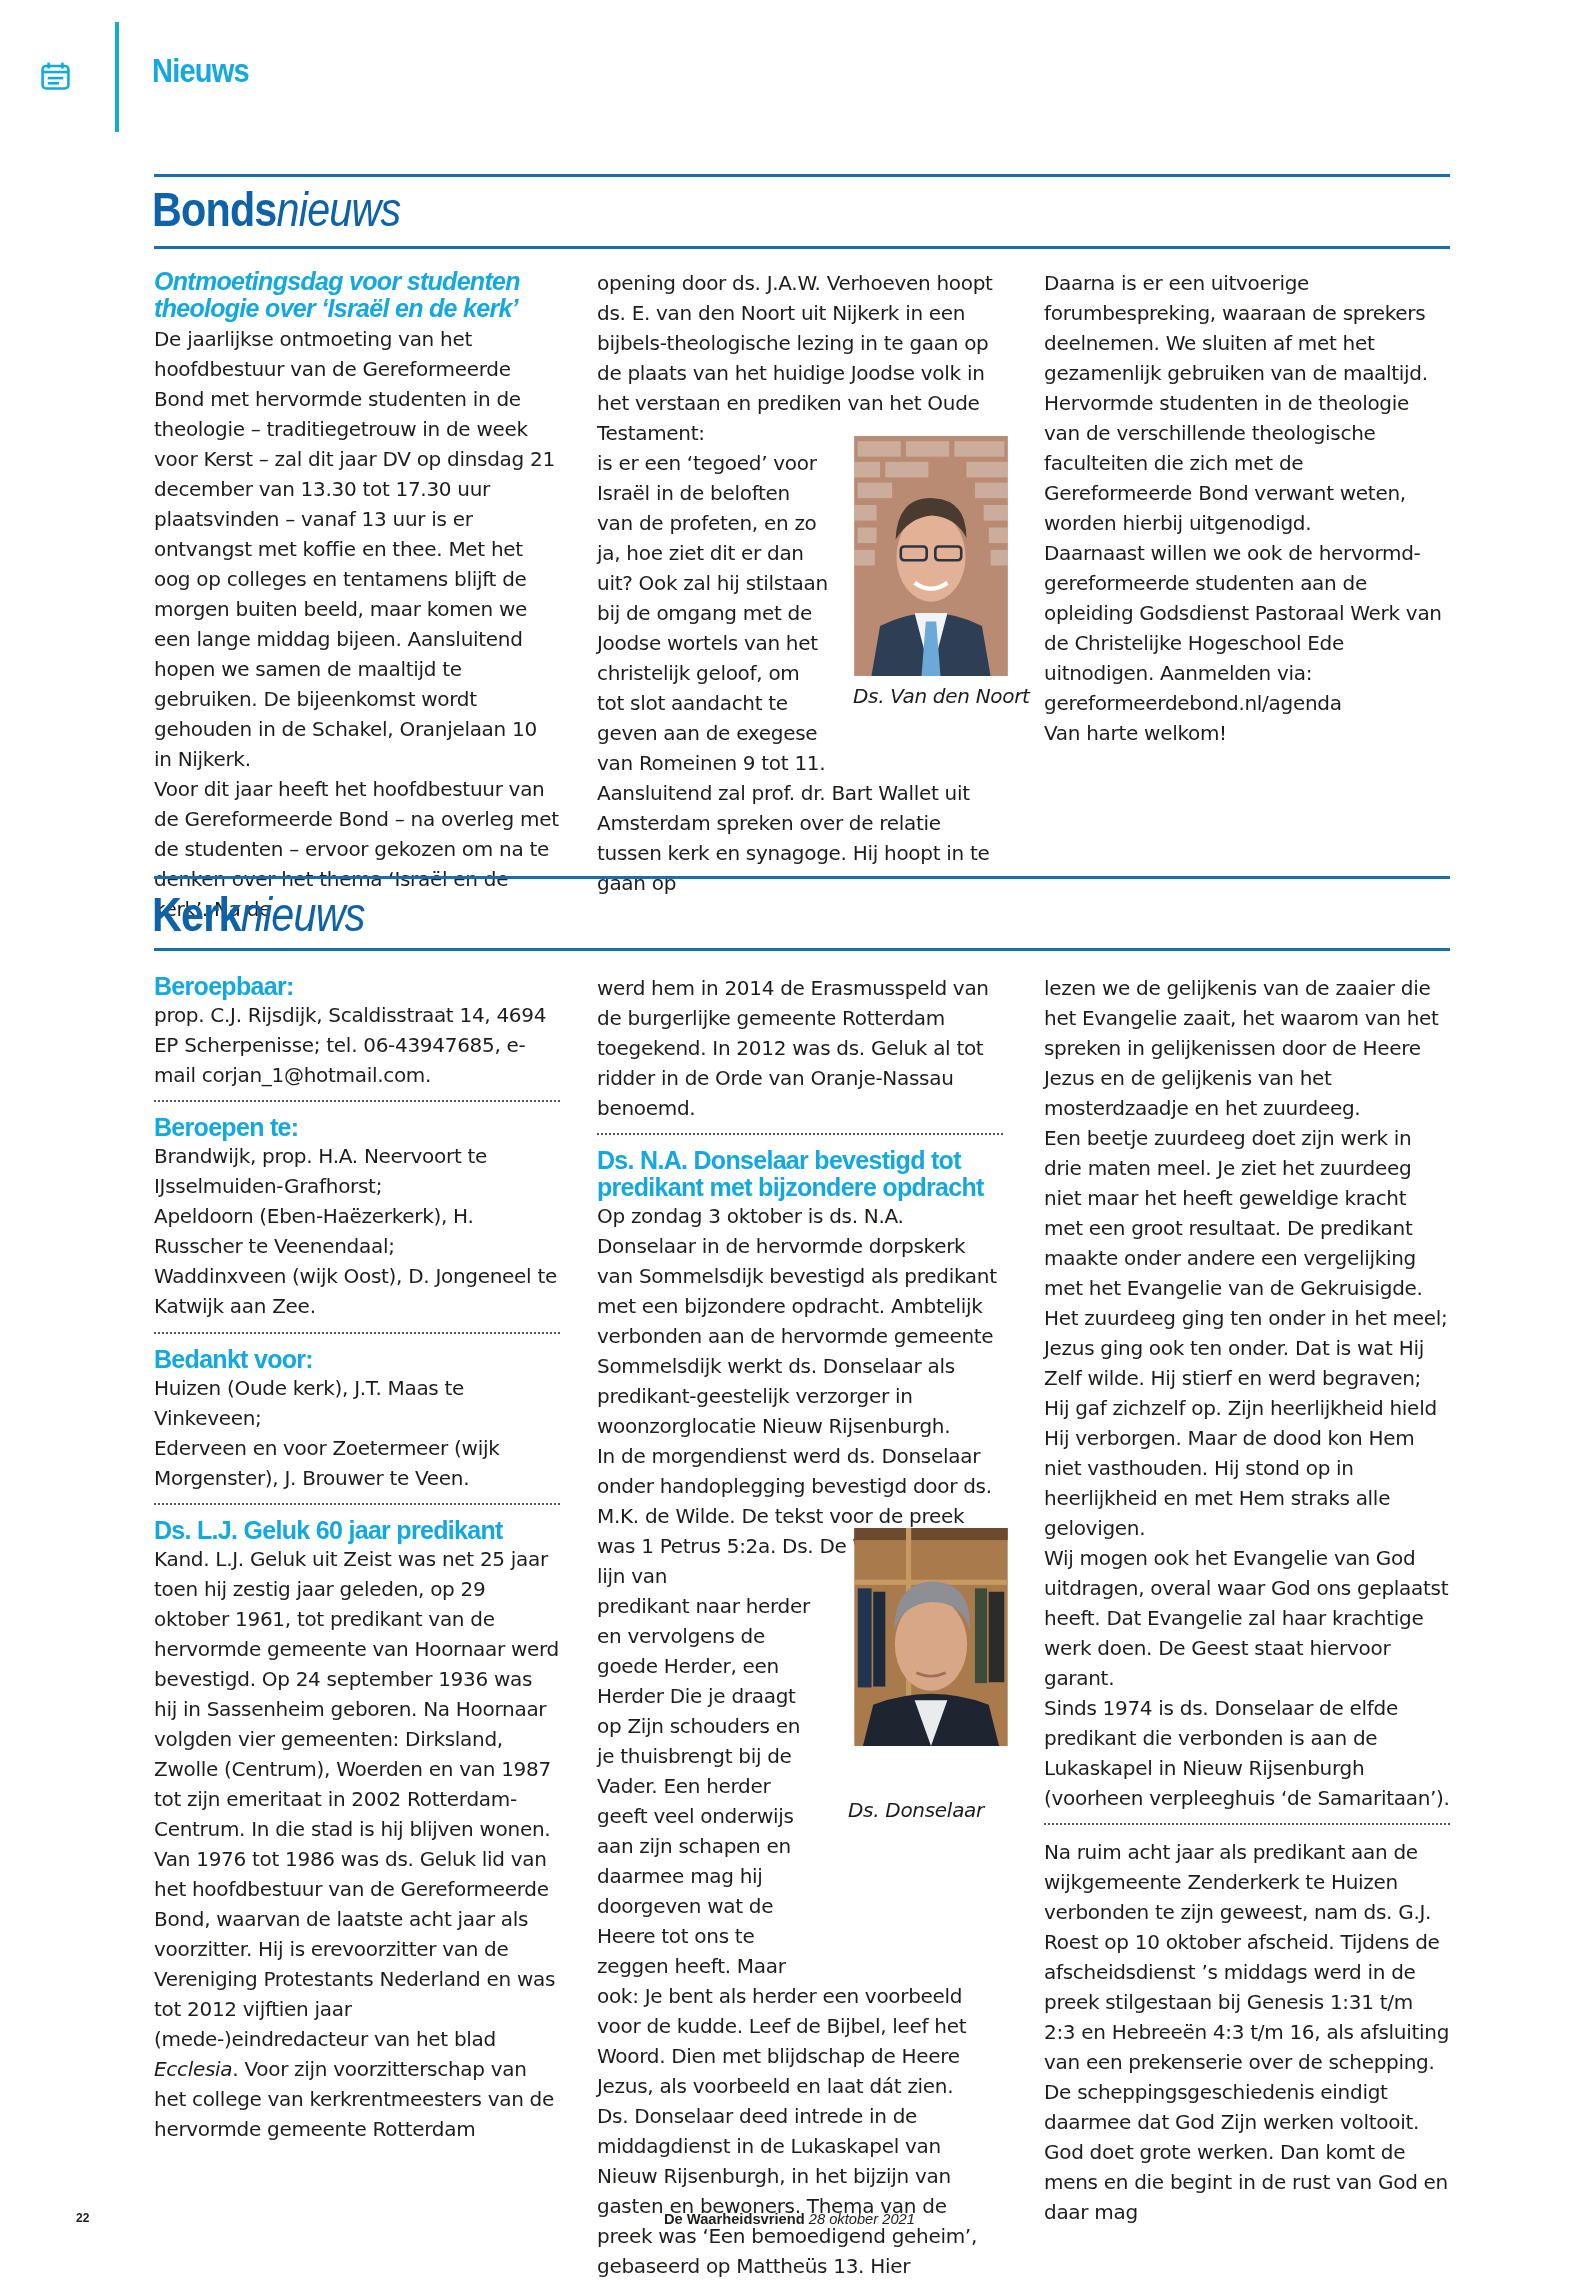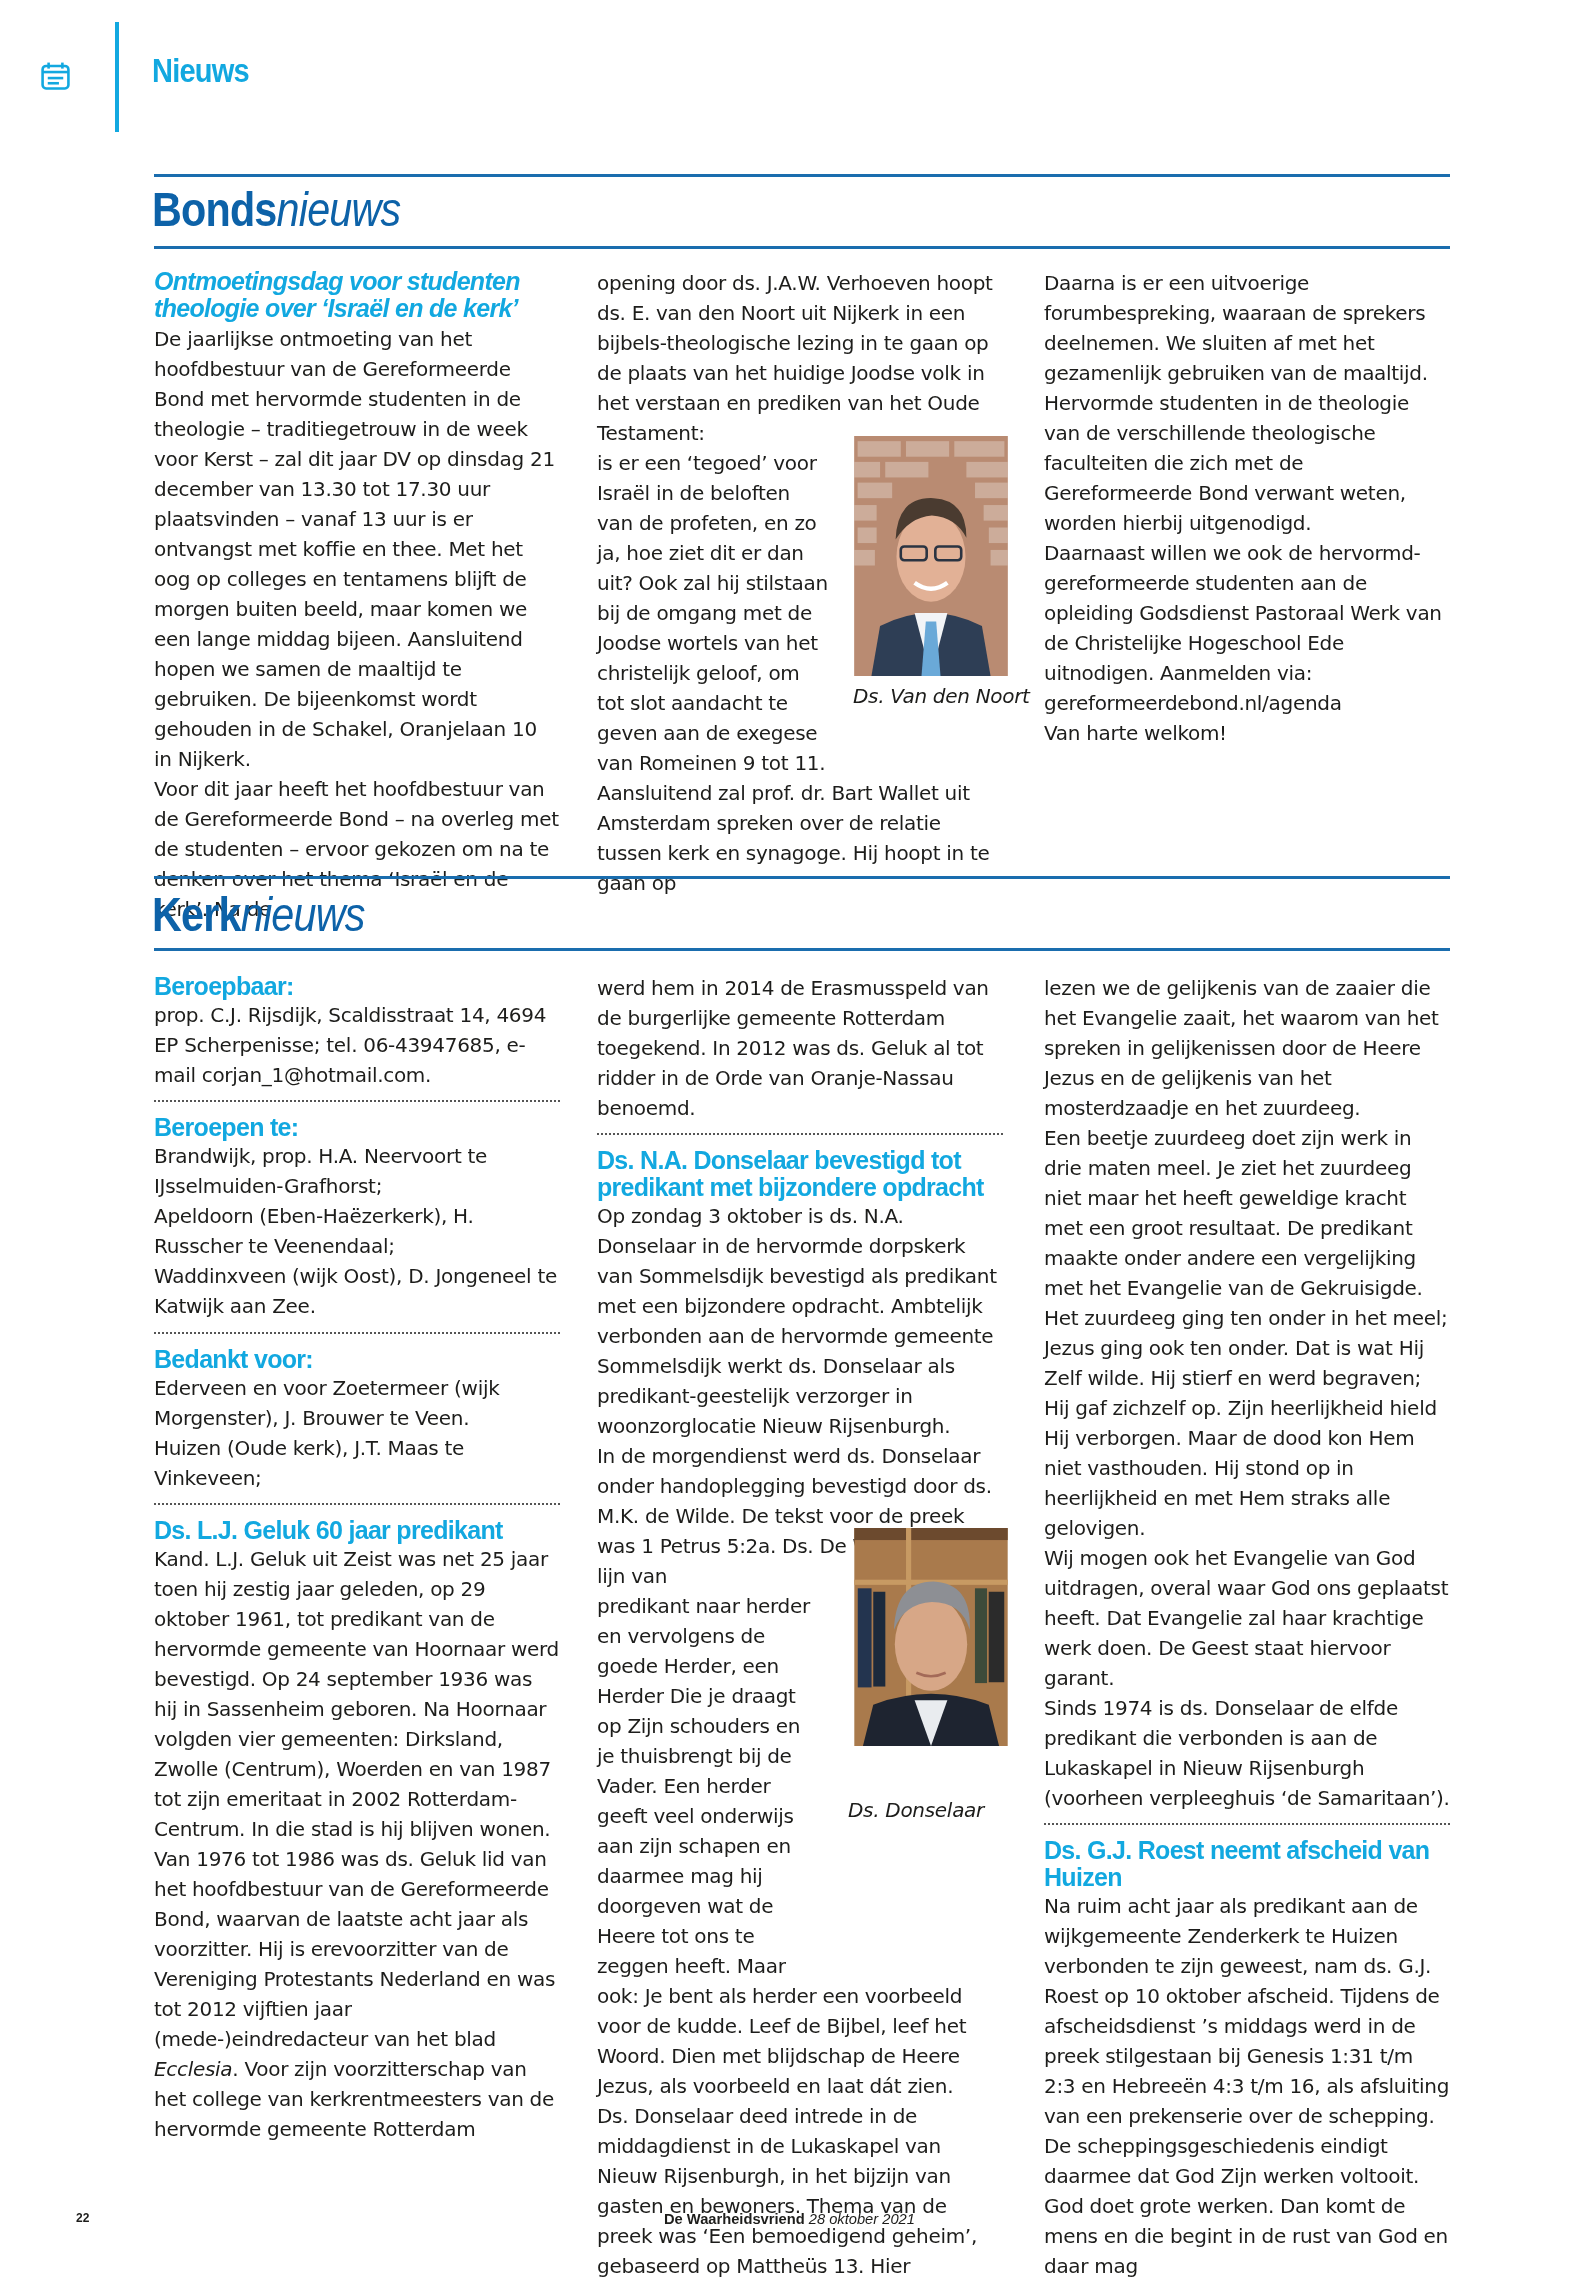--- a/index.html
+++ b/index.html
@@ -102,22 +102,22 @@
 <div class="col" style="left:154px; top:973px;">
   <h3 class="h">Beroepbaar:</h3>
   <p>prop. C.J. Rijsdijk, Scaldisstraat 14, 4694 EP Scherpenisse; tel. 06-43947685, e-mail corjan_1@hotmail.com.</p>
   <div class="dots"></div>
   <h3 class="h">Beroepen te:</h3>
   <p>Brandwijk, prop. H.A. Neervoort te IJsselmuiden-Grafhorst;</p>
   <p>Apeldoorn (Eben-Haëzerkerk), H. Russcher te Veenendaal;</p>
   <p>Waddinxveen (wijk Oost), D. Jongeneel te Katwijk aan Zee.</p>
   <div class="dots"></div>
   <h3 class="h">Bedankt voor:</h3>
+  <p>Huizen (Oude kerk), J.T. Maas te Vinkeveen;</p>
   <p>Ederveen en voor Zoetermeer (wijk Morgenster), J. Brouwer te Veen.</p>
-  <p>Huizen (Oude kerk), J.T. Maas te Vinkeveen;</p>
   <div class="dots"></div>
   <h3 class="h">Ds. L.J. Geluk 60 jaar predikant</h3>
   <p><span>Kand. L.J. Geluk uit Zeist was net 25 jaar toen hij zestig jaar geleden, op 29 oktober 1961, tot predikant van de hervormde gemeente van Hoornaar werd bevestigd. Op 24 september 1936 was hij in Sassenheim geboren. Na Hoornaar volgden vier gemeenten: Dirksland, Zwolle (Centrum), Woerden en van 1987 tot zijn emeritaat in 2002 Rotterdam-Centrum. In die stad is hij blijven wonen. Van 1976 tot 1986 was ds. Geluk lid van het hoofdbestuur van de Gereformeerde Bond, waarvan de laatste acht jaar als voorzitter. Hij is erevoorzitter van de Vereniging Protestants Nederland en was tot 2012 vijftien jaar (mede-)eindredacteur van het blad </span><i>Ecclesia</i><span>. Voor zijn voorzitterschap van het college van kerkrentmeesters van de hervormde gemeente Rotterdam</span></p>
 </div>
 
 <div class="col" style="left:597px; top:973px;">
   <p>werd hem in 2014 de Erasmusspeld van de burgerlijke gemeente Rotterdam toegekend. In 2012 was ds. Geluk al tot ridder in de Orde van Oranje-Nassau benoemd.</p>
   <div class="dots"></div>
   <h3 class="h">Ds. N.A. Donselaar bevestigd tot predikant met bijzondere opdracht</h3>
   <p>Op zondag 3 oktober is ds. N.A. Donselaar in de hervormde dorpskerk van Sommelsdijk bevestigd als predikant met een bijzondere opdracht. Ambtelijk verbonden aan de hervormde gemeente Sommelsdijk werkt ds. Donselaar als predikant-geestelijk verzorger in woonzorglocatie Nieuw Rijsenburgh.</p>
@@ -144,20 +144,19 @@
   </svg>
 </div>
 <div class="caption" style="left:848px; top:1798px;">Ds. Donselaar</div>
 
 <div class="col" style="left:1044px; top:973px;">
   <p>lezen we de gelijkenis van de zaaier die het Evangelie zaait, het waarom van het spreken in gelijkenissen door de Heere Jezus en de gelijkenis van het mosterdzaadje en het zuurdeeg.</p>
   <p>Een beetje zuurdeeg doet zijn werk in drie maten meel. Je ziet het zuurdeeg niet maar het heeft geweldige kracht met een groot resultaat. De predikant maakte onder andere een vergelijking met het Evangelie van de Gekruisigde. Het zuurdeeg ging ten onder in het meel; Jezus ging ook ten onder. Dat is wat Hij Zelf wilde. Hij stierf en werd begraven; Hij gaf zichzelf op. Zijn heerlijkheid hield Hij verborgen. Maar de dood kon Hem niet vasthouden. Hij stond op in heerlijkheid en met Hem straks alle gelovigen.</p>
   <p>Wij mogen ook het Evangelie van God uitdragen, overal waar God ons geplaatst heeft. Dat Evangelie zal haar krachtige werk doen. De Geest staat hiervoor garant.</p>
   <p>Sinds 1974 is ds. Donselaar de elfde predikant die verbonden is aan de Lukaskapel in Nieuw Rijsenburgh (voorheen verpleeghuis ‘de Samaritaan’).</p>
   <div class="dots"></div>
-  <h3 class="h">Ds. G.J. Roest neemt afscheid van Huizen</h3>
   <p>Na ruim acht jaar als predikant aan de wijkgemeente Zenderkerk te Huizen verbonden te zijn geweest, nam ds. G.J. Roest op 10 oktober afscheid. Tijdens de afscheidsdienst ’s middags werd in de preek stilgestaan bij Genesis 1:31 t/m 2:3 en Hebreeën 4:3 t/m 16, als afsluiting van een prekenserie over de schepping. De scheppingsgeschiedenis eindigt daarmee dat God Zijn werken voltooit.</p>
   <p>God doet grote werken. Dan komt de mens en die begint in de rust van God en daar mag</p>
 </div>
 
 <div class="footer-page">22</div>
 <div class="footer-mag"><b>De Waarheidsvriend</b> <i>28 oktober 2021</i></div>
 
 
 </body></html>

